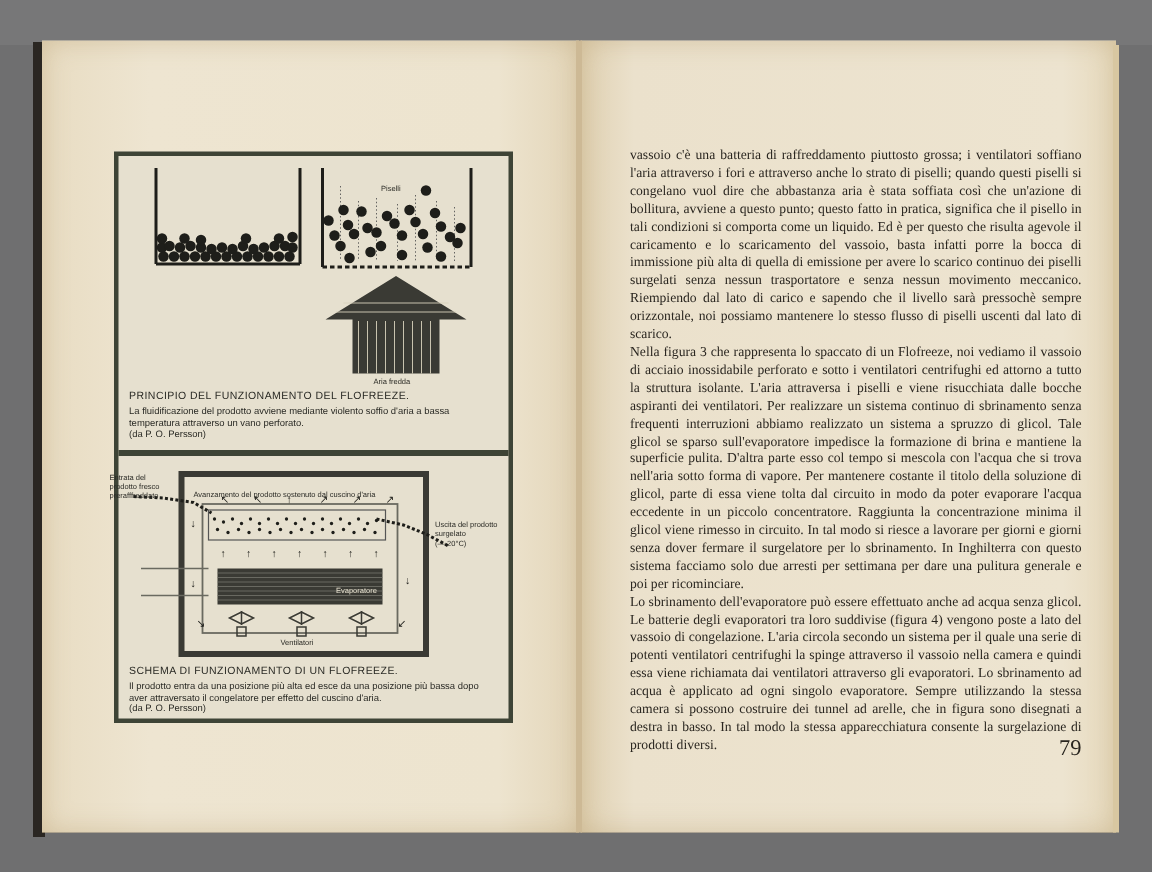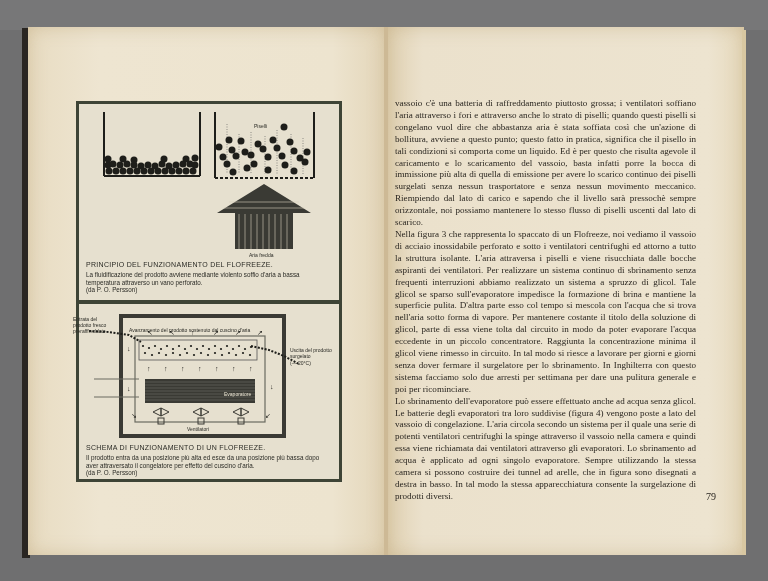--- a/index.html
+++ b/index.html
@@ -32,25 +32,25 @@
   .caption-title {
     position:absolute; font-family:"Liberation Sans", sans-serif; font-size:7px; letter-spacing:0.3px; color:#2a2a25; white-space:nowrap;
   }
   .caption-body {
     position:absolute; font-family:"Liberation Sans", sans-serif; font-size:6.3px; line-height:7.6px; color:#2a2a25;
   }
   .lbl { position:absolute; font-family:"Liberation Sans", sans-serif; font-size:5px; line-height:6px; color:#2a2a25; white-space:nowrap; }
 
   
   .text-block {
-    position:absolute; left:395px; width:301px;
+    position:absolute; left:420px; width:301px;
     font-size:9.1px; line-height:11.9px; color:#2a2620; text-align:justify;
   }
   .text-block p { margin:0; text-indent:0; }
-  .page-number { position:absolute; left:706px; top:491px; font-size:10px; color:#2a2620; }
+  .page-number { position:absolute; left:706px; top:491px; font-size:15px; color:#2a2620; }
 </style>
 </head>
 <body>
 
 <div class="backdrop-top"></div>
 <div class="cover-edge"></div>
 
 <div class="page page-left"></div>
 <div class="page page-right"></div>
 <div class="gutter"></div>

